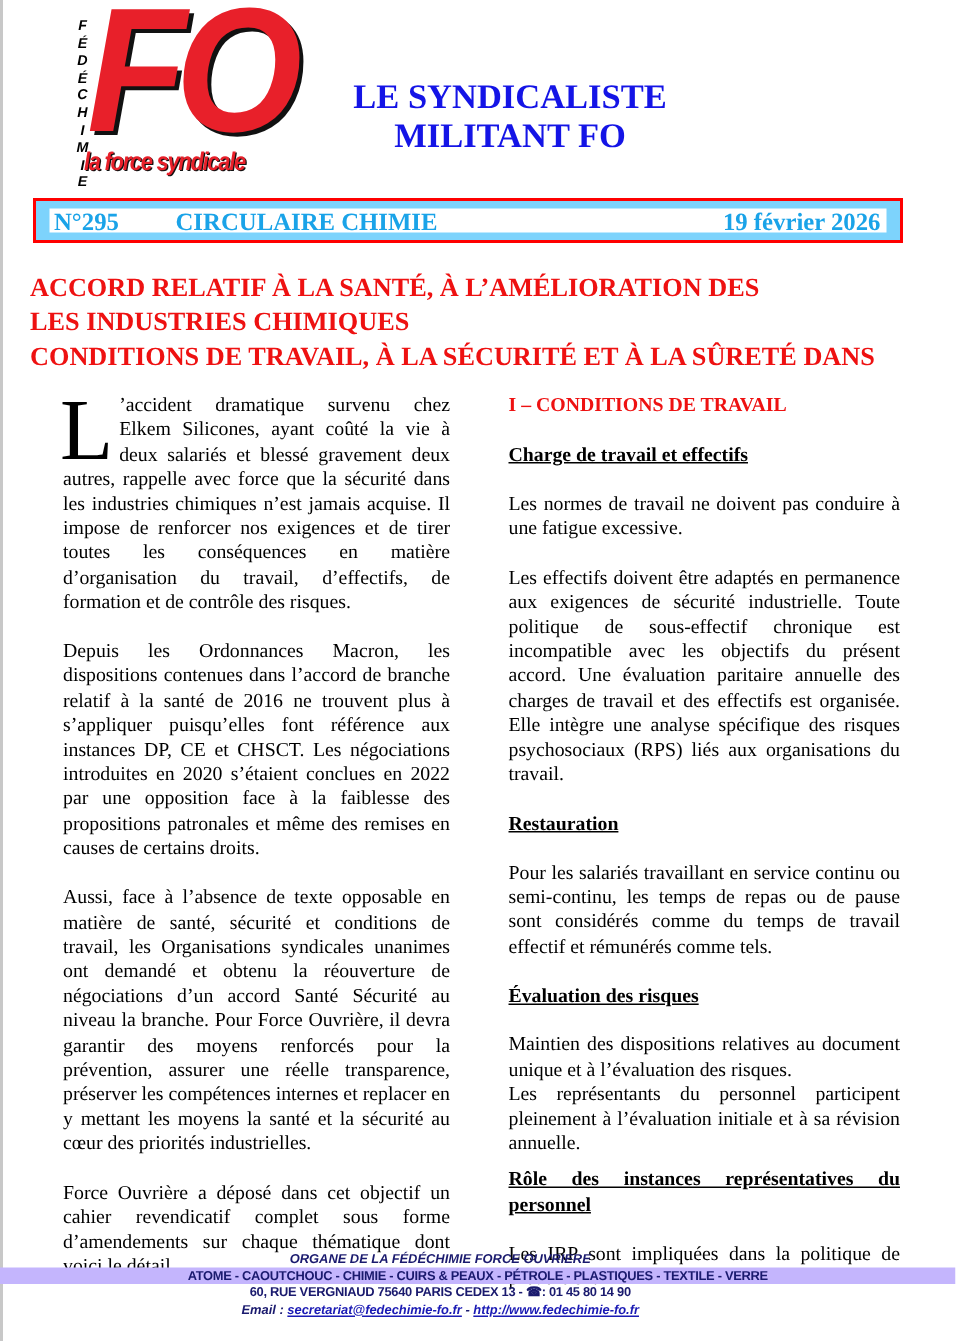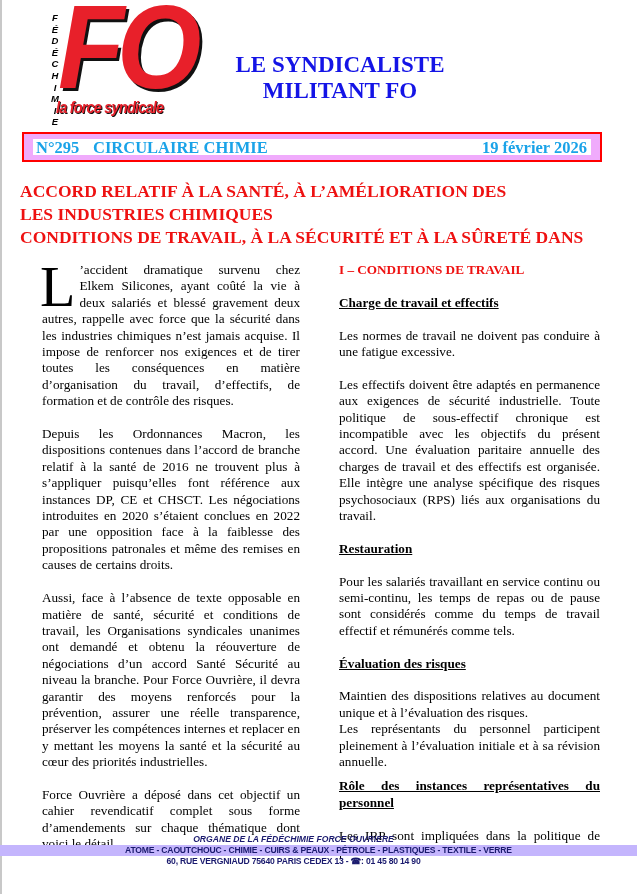--- a/index.html
+++ b/index.html
@@ -22,26 +22,26 @@
     font-family: "Liberation Sans", sans-serif; font-weight: bold; font-style: italic;
     font-size: 17px; letter-spacing: -1px; color: #e8202a;
     text-shadow: 1px 1px 0 #111; transform: scaleX(0.86); transform-origin: left; white-space: nowrap; }
 
   
   .masthead { position: absolute; left: 200px; top: 52px; width: 280px; text-align: center;
     color: #1414e6; font-weight: bold; font-size: 23px; line-height: 26px; }
 
   
   .banner { position: absolute; left: 22px; top: 132px; width: 580px; height: 30px;
-    border: 2px solid #ff0000; background: #f0abfc; box-sizing: border-box; }
+    border: 2px solid #ff0000; background: #7dd3fc; box-sizing: border-box; }
   .banner-inner { position: absolute; left: 9px; top: 5px; right: 9px; bottom: 5px;
     background: #ffffff; color: #1aa3e8; font-weight: bold; font-size: 16.5px; }
   .banner-inner span { position: absolute; top: -1px; white-space: nowrap; }
   .b-num { left: 3px; }
-  .b-circ { left: 60px; }
+  .b-circ { left: 84px; }
   .b-date { right: 4px; }
 
   
   .headline { position: absolute; left: 20px; top: 180px; width: 597px; 
     color: #ee1111; font-weight: bold; font-size: 17.5px; line-height: 23px; }
 
   .col { position: absolute; font-size: 13.2px; line-height: 16.4px; text-align: justify; }
   .col p { margin: 0 0 16.4px 0; }
   .col-left { left: 42px; top: 262px; width: 258px; }
   .col-right { left: 339px; top: 262px; width: 261px; }
@@ -127,13 +127,16 @@
   <div class="sub">Rôle des instances représentatives du personnel</div>
   <p>Les IRP sont impliquées dans la politique de prévention.</p>
 </div>
 
 <div class="footer">
   <div class="org">ORGANE DE LA FÉDÉCHIMIE FORCE OUVRIERE</div>
   <div class="branches">ATOME - CAOUTCHOUC - CHIMIE - CUIRS &amp; PEAUX - PÉTROLE - PLASTIQUES - TEXTILE - VERRE</div>
   <div class="addr">
     <span>60, RUE VERGNIAUD 75640 PARIS CEDEX 13 - </span><span>☎</span><span>: 01 45 80 14 90</span>
   </div>
+  <div class="email">
+    <span>Email : </span><a>secretariat@fedechimie-fo.fr</a><span> - </span><a>http://www.fedechimie-fo.fr</a>
+  </div>
 </div>
 
 </body></html>

